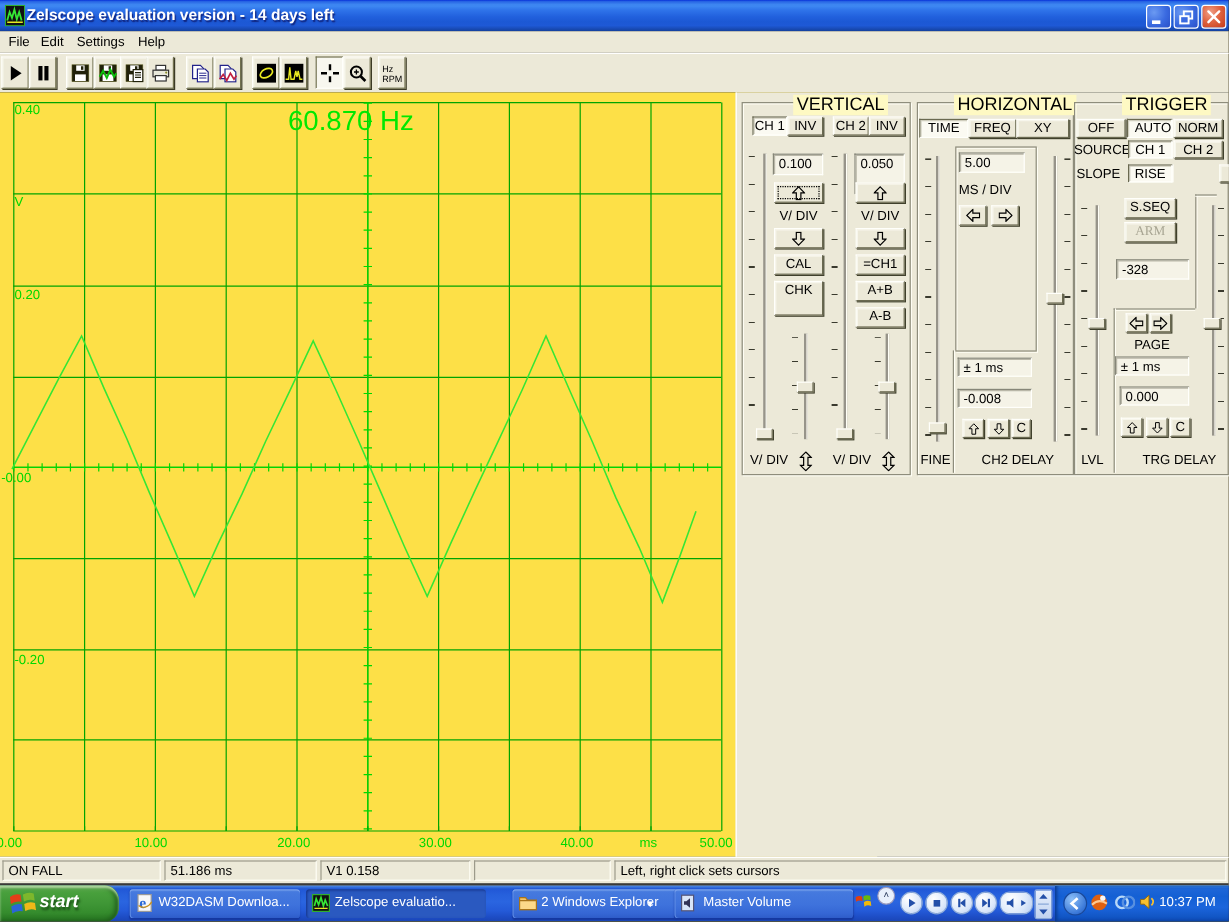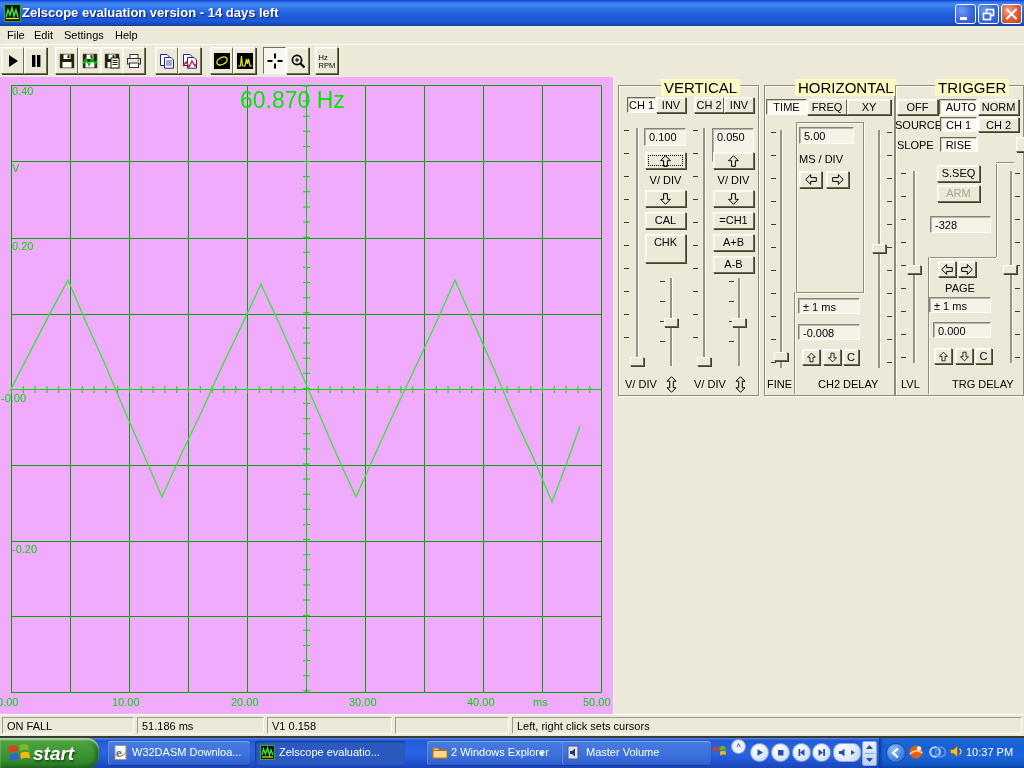--- a/index.html
+++ b/index.html
@@ -14,28 +14,28 @@
 #bclose{left:1001px;background:radial-gradient(circle at 35% 30%,#f0a088 0%,#e06441 45%,#c43a18 100%);}
 .wbtn svg{position:absolute;left:0;top:0;}
 
 #menubar{left:0;top:26px;width:1024px;height:18px;background:#ece9d8;}
 .menuitem{top:3px;font-size:11px;color:#000;}
 #toolbar{left:0;top:44px;width:1024px;height:33px;background:#ece9d8;border-top:1px solid #fff;box-sizing:border-box;}
 .tbtn{top:47px;width:23px;height:27px;background:#ece9d8;border:1px solid;border-color:#fffffb #71704f #71704f #fffffb;box-shadow:1px 1px 0 #3c3b26, inset 1px 1px 0 #f6f5ea;box-sizing:border-box;}
 .tbtn.checked{background:#f8f7ef;border-color:#71704f #fffffb #fffffb #71704f;box-shadow:none;}
 .tbtn svg{position:absolute;left:50%;top:50%;transform:translate(-50%,-50%);}
 
-#scope{left:0;top:77px;width:731px;height:637px;background:#f0abfc;}
+#scope{left:0;top:77px;width:731px;height:637px;background:#fde047;}
 
 #rpanel{left:613px;top:77px;width:411px;height:637px;background:#ece9d8;border-left:1px solid #fff;box-sizing:border-box;}
 .gbox{border:1px solid #8e8d7c;box-shadow:inset 1px 1px 0 #fffef4, 1px 1px 0 #fffef4;}
 .gtitle{background:#fef9c3;font-size:15px;padding:0 3px;}
 .btn{background:#ece9d8;border:1px solid;border-color:#fffffb #6a6950 #6a6950 #fffffb;box-shadow:1px 1px 0 #40402c, inset 1px 1px 0 #f7f6ec;box-sizing:border-box;font-size:11px;text-align:center;color:#000;}
 .btn.pressed{background:#fbfaf2;border-color:#6a6950 #fffffb #fffffb #6a6950;box-shadow:1px 0 0 #fffffb, inset 1px 1px 0 #cfcdbd;}
-.btn.dis{color:#a8a593;}
+.btn.dis{color:#a8a593;font-family:Liberation Serif, serif;}
 .fld{background:#f5f3e7;border:1px solid;border-color:#868678 #fffffb #fffffb #868678;box-shadow:inset 1px 1px 0 #b9b7a8;box-sizing:border-box;font-size:11px;color:#000;padding:2px 0 0 4px;}
 .lbl{font-size:11px;color:#000;white-space:nowrap;}
 .dashes{width:5px;background:repeating-linear-gradient(to bottom,#3a3a2e 0 1px,transparent 1px 23px);}
 .dashes2{width:5px;background:repeating-linear-gradient(to bottom,#3a3a2e 0 1px,transparent 1px 20px);}
 .track{width:2px;background:#97948a;border-right:1px solid #fffef6;}
 .thumb{width:14px;height:9px;background:#ece9d8;border:1px solid;border-color:#fffffb #6a6950 #6a6950 #fffffb;box-shadow:1px 1px 0 #40402c;box-sizing:border-box;}
 .etchv{width:1px;background:#8e8d7c;box-shadow:1px 0 0 #fffef4;}
 .etchh{height:1px;background:#8e8d7c;box-shadow:0 1px 0 #fffef4;}
 
 #statusbar{left:0;top:714px;width:1024px;height:24px;background:#ece9d8;border-top:1px solid #fff;box-sizing:border-box;}
@@ -355,21 +355,21 @@
 <div class="abs" id="taskbar"></div>
 <div class="abs" style="left:0;top:738px;width:99px;height:30px;border-radius:0 12px 12px 0;background:linear-gradient(180deg,#89c47e 0%,#58a74b 8%,#48a03c 20%,#3f9636 50%,#358c2d 75%,#2a7a24 92%,#226a1e 100%);box-shadow:inset 0 2px 2px #b0d8a0, inset -3px 0 4px #1e5c1a;"></div>
 <div class="abs" style="left:8px;top:742px;"><svg width="22" height="20" viewBox="1 2 22 18">
       <g transform="rotate(-8 12 11)">
         <path d="M2 5 Q6 2.6 11 4.4 L11 10.4 Q6 8.6 2 11 Z" fill="#e23e18"></path>
         <path d="M13 4.4 Q18 2.6 22 5 L22 11 Q18 8.6 13 10.4 Z" fill="#7db72c"></path>
         <path d="M2 13 Q6 10.6 11 12.4 L11 18.4 Q6 16.6 2 19 Z" fill="#2a66d8"></path>
         <path d="M13 12.4 Q18 10.6 22 13 L22 19 Q18 16.6 13 18.4 Z" fill="#f0b818"></path>
       </g>
     </svg></div>
-<div class="abs" style="left:33px;top:743px;color:#fff;font-size:19px;font-weight:bold;font-style:italic;text-shadow:1px 2px 2px #1a4f16;">start</div>
+<div class="abs" style="left:33px;top:743px;color:#fff;font-size:15px;font-weight:bold;font-style:italic;text-shadow:1px 2px 2px #1a4f16;">start</div>
 <div class="abs taskbtn" style="left:108px;width:142px;">
     <span style="position:absolute;left:5px;top:4px;"><svg width="15" height="15" viewBox="0 0 15 15">
         <rect x="2" y="0.5" width="11" height="14" fill="#f8f8f8" stroke="#999"></rect>
         <text x="3" y="12" font-family="Liberation Serif" font-size="13px" font-weight="bold" fill="#2a6ad8">e</text>
         <path d="M2.5 9.5 C6 12.5 11 11 13.5 6.5" fill="none" stroke="#c89018" stroke-width="1.1"></path>
       </svg></span>
     <span class="ttxt">W32DASM Downloa...</span>
   </div>
 <div class="abs taskbtn pressed" style="left:255px;width:150px;">
     <span style="position:absolute;left:5px;top:4px;"><svg width="15" height="15" viewBox="0 0 15 15">

